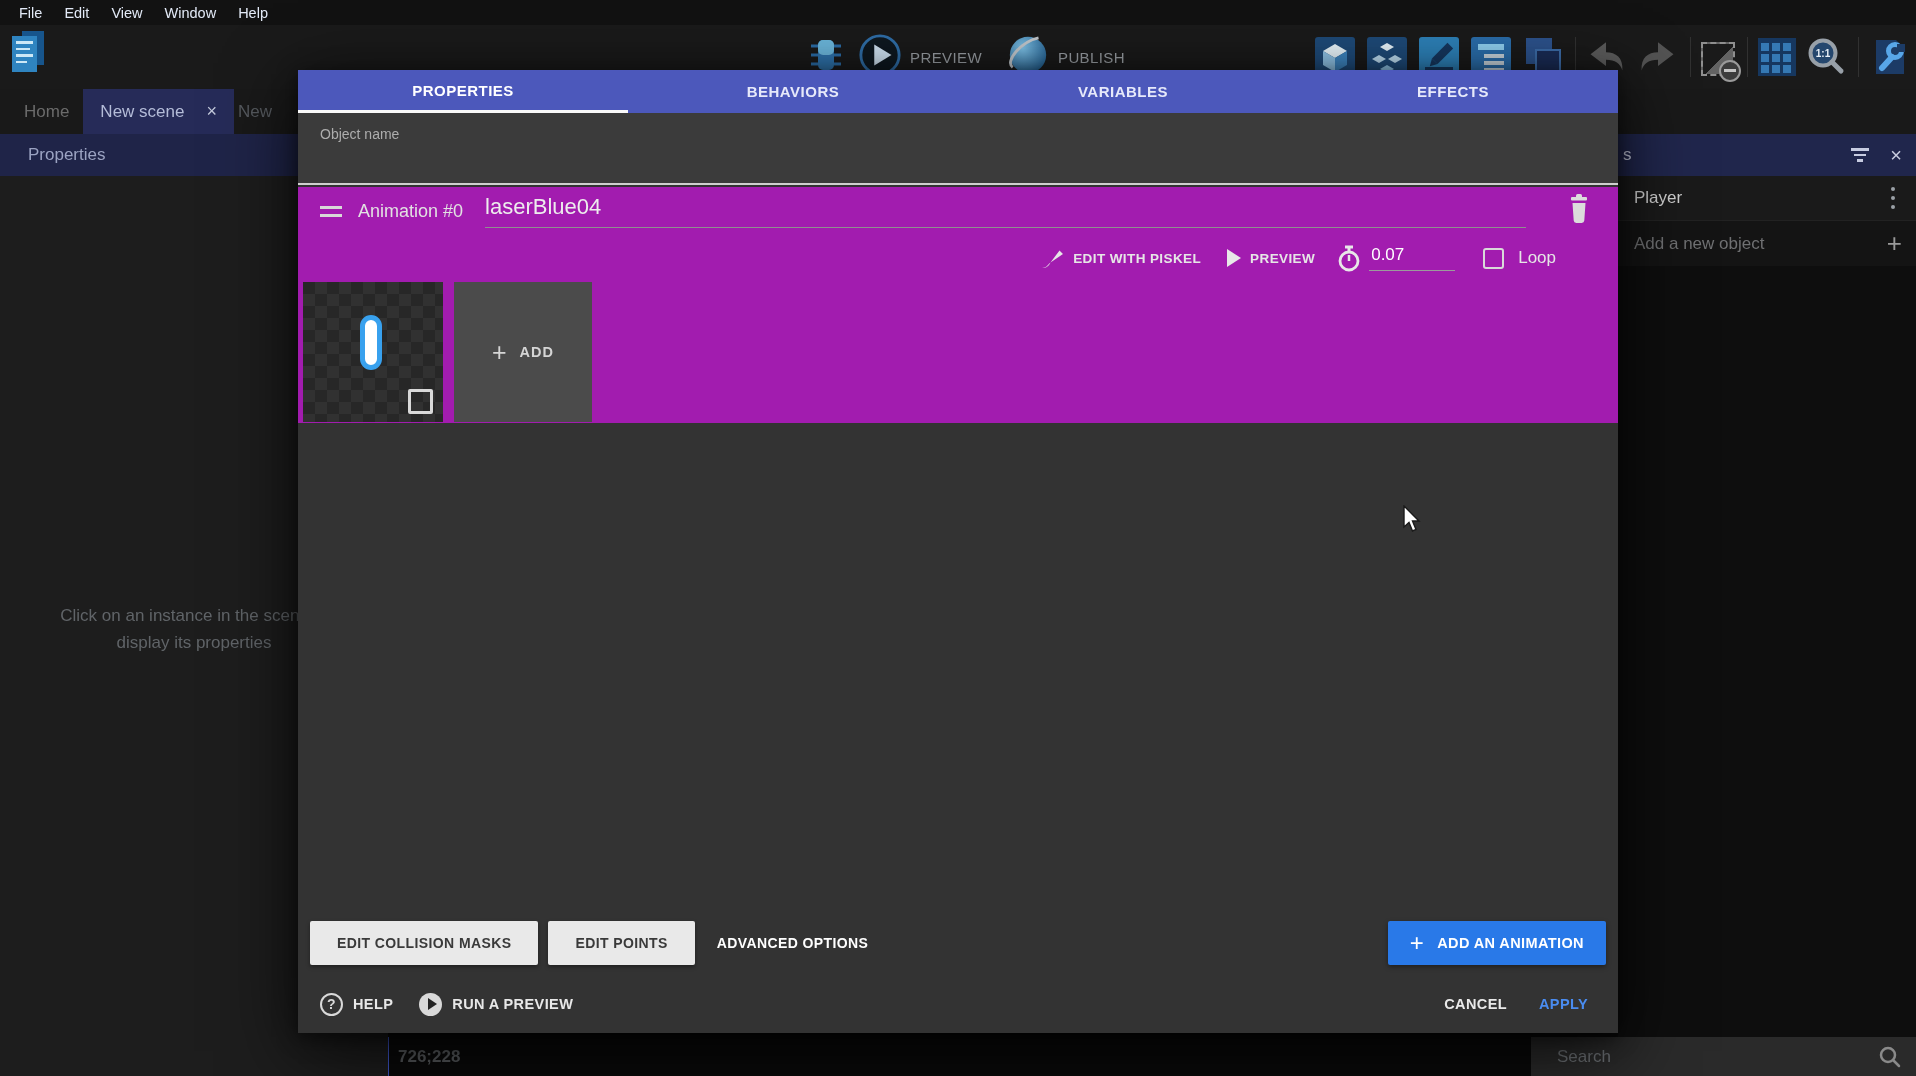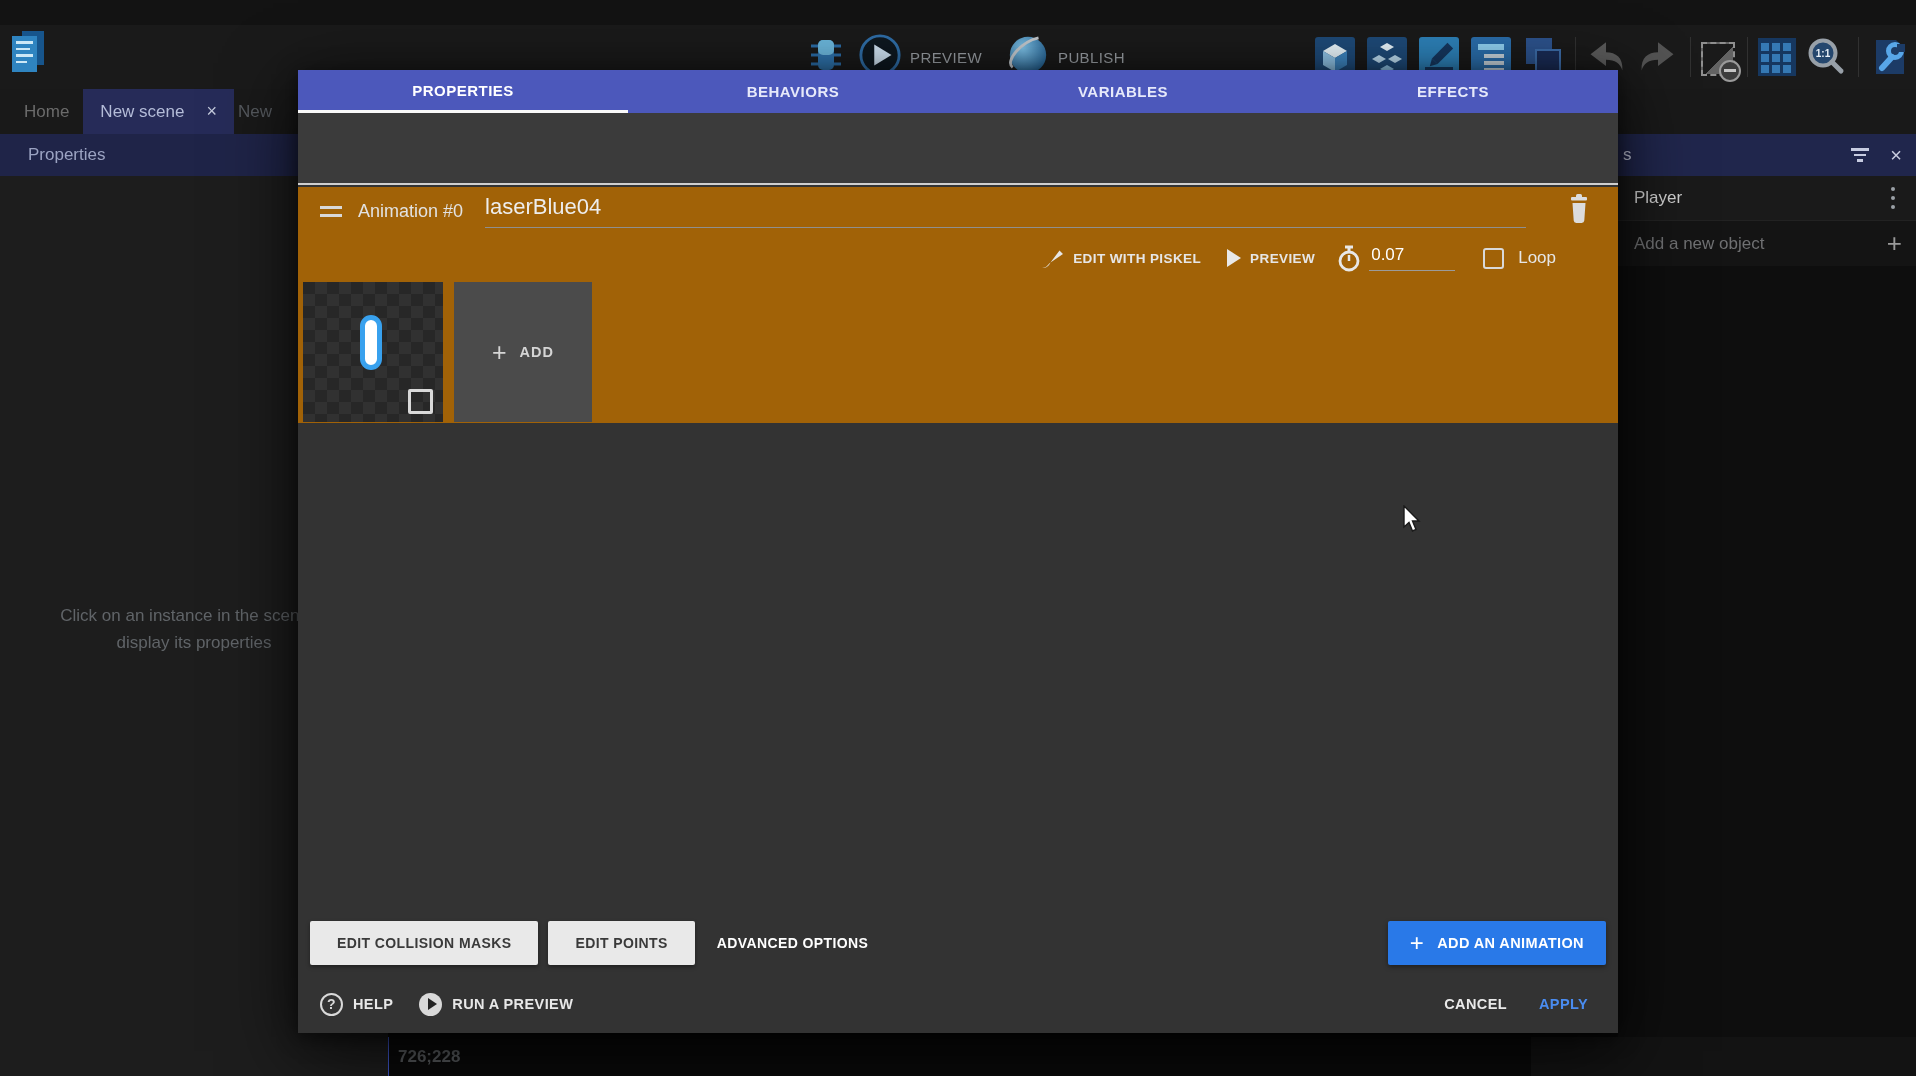--- a/index.html
+++ b/index.html
@@ -81,21 +81,21 @@
   .rp-fill { flex:1; background:#0e0e0e; }
   
   .modal { position:absolute; left:298px; top:70px; width:1320px; height:963px; background:#333333; z-index:10;
     box-shadow: 0 18px 70px rgba(0,0,0,.75), 0 4px 18px rgba(0,0,0,.5); }
   .m-tabs { height:43px; background:var(--modal-tabbar,#4c58bb); display:flex; }
   .m-tab { flex:1; display:flex; align-items:center; justify-content:center; color:#e6e9fa; font-size:15px; font-weight:bold; letter-spacing:.5px; cursor:pointer; }
   .m-tab.active { color:#ffffff; border-bottom:3px solid #fafafa; }
   .m-object { position:absolute; top:43px; left:0; right:0; height:72px; background:#3b3b3b; border-bottom:2px solid #cfcfcf; padding:13px 0 0 22px; }
   .obj-label { color:#adadad; font-size:14px; }
   .obj-value { color:#ffffff; font-size:19px; margin-top:8px; }
-  .m-anim { position:absolute; top:117px; left:0; right:0; height:236px; background:#a16207; }
+  .m-anim { position:absolute; top:117px; left:0; right:0; height:236px; background:#a21caf; }
   .a-row1 { height:48px; display:flex; align-items:center; padding:0 26px 0 22px; }
   .drag-handle { width:22px; cursor:grab; }
   .drag-handle i { display:block; height:3px; background:#d8d8d8; margin:5px 0; }
   .anim-title { color:#e2e2e2; font-size:18px; margin-left:16px; white-space:nowrap; }
   .anim-name { flex:1; margin:0 40px 0 22px; border-bottom:1px solid #8f8f8f; padding-bottom:7px; color:#ededed; font-size:22px; cursor:text; }
   .trash { cursor:pointer; }
   .a-row2 { height:46px; display:flex; align-items:center; justify-content:flex-end; padding-right:62px; }
   .sm-btn { display:flex; align-items:center; color:#e6e6e6; font-size:13.5px; font-weight:bold; letter-spacing:.4px; cursor:pointer; }
   .sm-btn svg, .sm-btn .tri { margin-right:9px; }
   .tri { width:0; height:0; border-left:14px solid #e8e8e8; border-top:9px solid transparent; border-bottom:9px solid transparent; }
@@ -132,20 +132,27 @@
   .cancel-btn { margin-left:auto; color:#e9e9e9; }
   .apply-btn { margin-left:32px; color:var(--apply-text,#4a8cf0); }
   
   .cursor { position:absolute; left:1402px; top:505px; z-index:30; pointer-events:none; }
 </style>
 </head>
 <body>
 
 <div class="screen">
 
+  <div class="menubar">
+    <span>File</span>
+    <span>Edit</span>
+    <span>View</span>
+    <span>Window</span>
+    <span>Help</span>
+  </div>
 
   <div class="toolbar">
     <div class="pm-icon">
       <div class="pm-back"></div>
       <div class="pm-front">
           <i></i>
           <i></i>
           <i></i>
           <i></i>
         </div>
@@ -282,20 +289,27 @@
       <div>Click on an instance in the scene to</div>
       <div>display its properties</div>
     </div>
   </div>
 
   <div class="statusbar">
     <div class="blueline"></div>
     <span class="coords">726;228</span>
   </div>
 
+  <div class="searchbar">
+    <input type="text" placeholder="Search" style="">
+    <svg width="24" height="24" viewBox="0 0 24 24">
+      <circle cx="10" cy="10" r="7" fill="none" stroke="#8a8a8a" stroke-width="2.5"></circle>
+      <line x1="15.5" y1="15.5" x2="21" y2="21" stroke="#8a8a8a" stroke-width="2.5" stroke-linecap="round"></line>
+    </svg>
+  </div>
 
   <div class="right-panel">
     <div class="rp-header">
       <span class="hdr-label">s</span>
       <span class="spacer"></span>
       <span class="filter-icon">
           <i></i>
           <i></i>
           <i></i>
         </span>
@@ -320,20 +334,21 @@
 
   <div class="modal">
     <div class="m-tabs">
       <div class="m-tab active">PROPERTIES</div>
       <div class="m-tab">BEHAVIORS</div>
       <div class="m-tab">VARIABLES</div>
       <div class="m-tab">EFFECTS</div>
     </div>
 
     <div class="m-object">
+      <div class="obj-label">Object name</div>
     </div>
 
     <div class="m-anim">
       <div class="a-row1">
         <span class="drag-handle">
             <i></i>
             <i></i>
           </span>
         <span class="anim-title">Animation #0</span>
         <span class="anim-name">laserBlue04</span>

